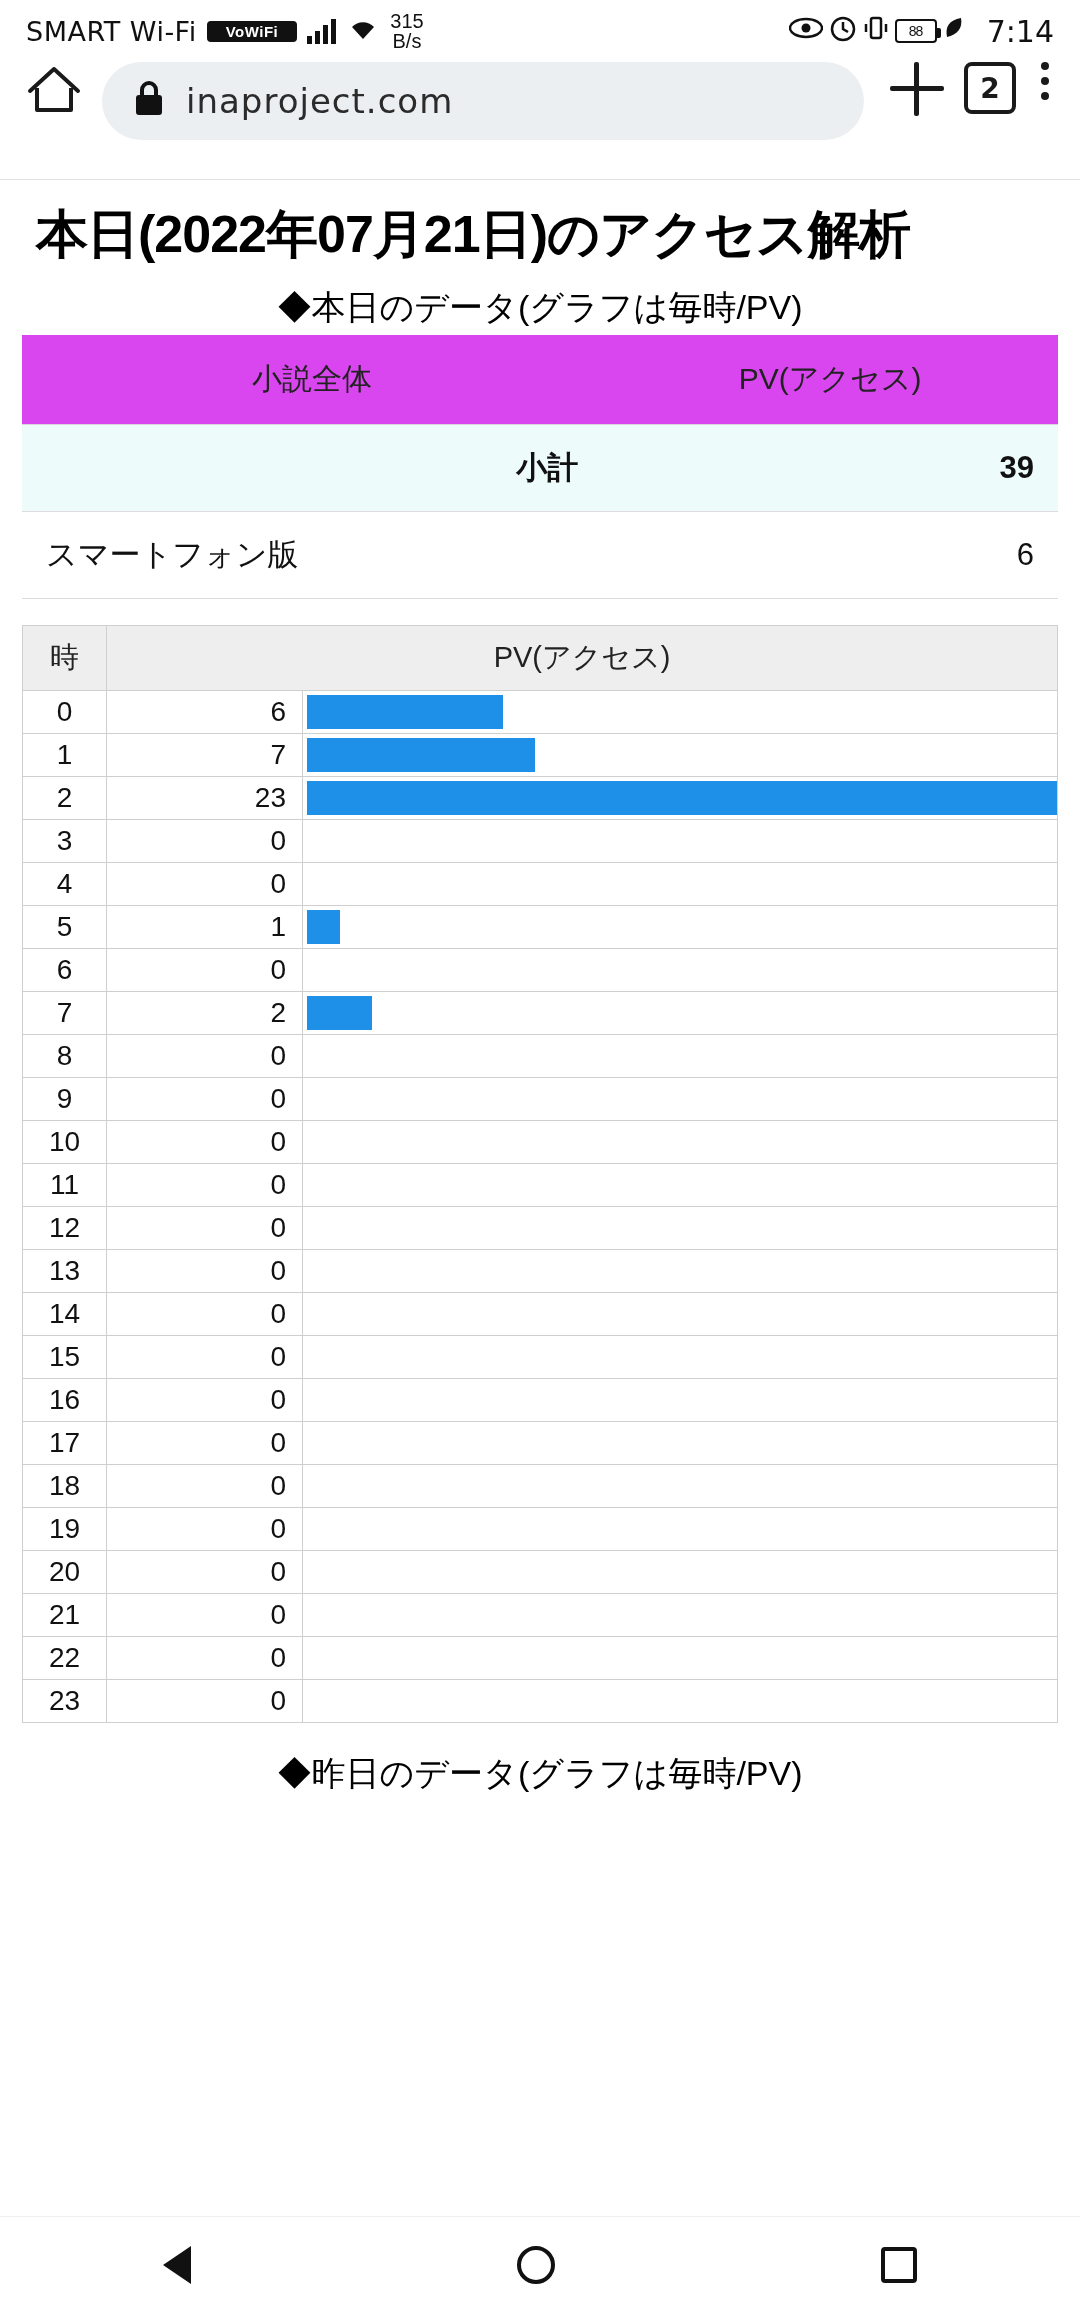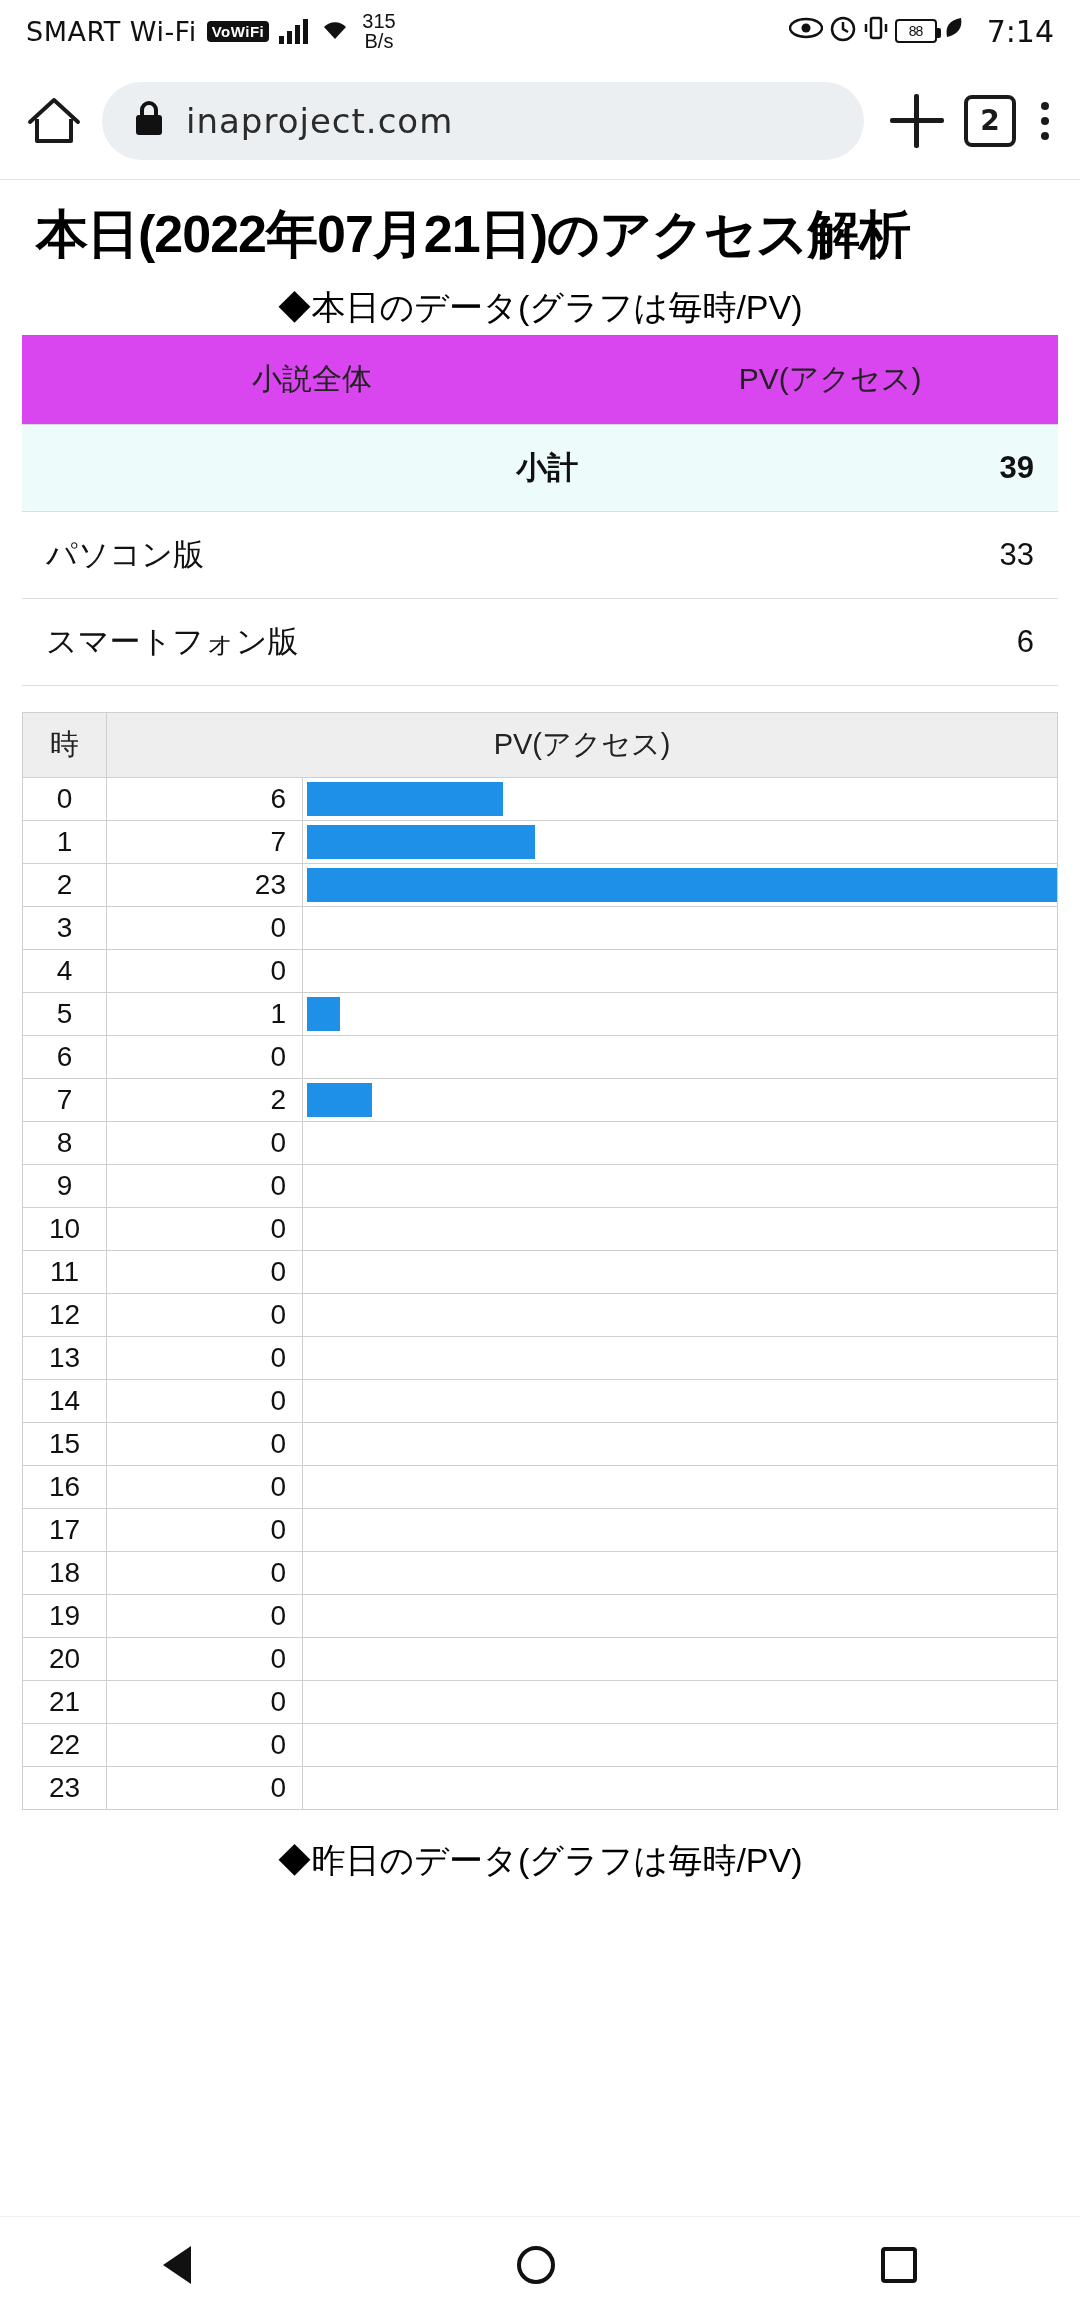--- a/index.html
+++ b/index.html
@@ -21,21 +21,21 @@
     color: #111;
     font-size: 25px;
   }
   .sb-left { display: flex; align-items: center; gap: 10px; flex: 1; }
   .sb-right { display: flex; align-items: center; gap: 6px; text-align: center; }
   .carrier { font-size: 27px; letter-spacing: 0.5px; font-family: "DejaVu Sans", sans-serif; }
   .vowifi {
     font-size: 15px;
     background: #111;
     color: #fff;
-    padding: 2px 5px;
+    padding: 2px 19px;
     border-radius: 4px;
     font-weight: bold;
     letter-spacing: 0.5px;
   }
   .sigbars { display: flex; align-items: flex-end; gap: 3px; height: 26px; }
   .sigbars i { display: block; width: 5px; background: #111; }
   .sigbars i:nth-child(1) { height: 8px; }
   .sigbars i:nth-child(2) { height: 13px; }
   .sigbars i:nth-child(3) { height: 19px; }
   .sigbars i:nth-child(4) { height: 25px; }
@@ -68,21 +68,21 @@
     background: #111;
     border-radius: 0 2px 2px 0;
   }
   .clock { font-size: 30px; font-family: "DejaVu Sans", sans-serif; margin-left: 16px; }
 
   
   .browserbar {
     height: 118px;
     background: #ffffff;
     display: flex;
-    align-items: center;
+    align-items: flex-start;
     padding: 0 26px;
     gap: 20px;
     border-bottom: 1px solid #e2e2e2;
   }
   .home-icon { width: 56px; height: 56px; flex: none; }
   .omnibox {
     flex: 1;
     height: 78px;
     background: #eceff1;
     border-radius: 40px;
@@ -310,24 +310,20 @@
         <th class="col-label">小説全体</th>
         <th class="col-value">PV(アクセス)</th>
       </tr>
     </thead>
     <tbody>
       <tr class="subtotal">
         <td>小計</td>
         <td class="v">39</td>
       </tr>
       <tr>
-        <td>パソコン版</td>
-        <td class="v">33</td>
-      </tr>
-      <tr>
         <td>スマートフォン版</td>
         <td class="v">6</td>
       </tr>
     </tbody>
   </table>
 
   <table class="hour-table">
     <thead>
       <tr>
         <th class="h-hour">時</th>

